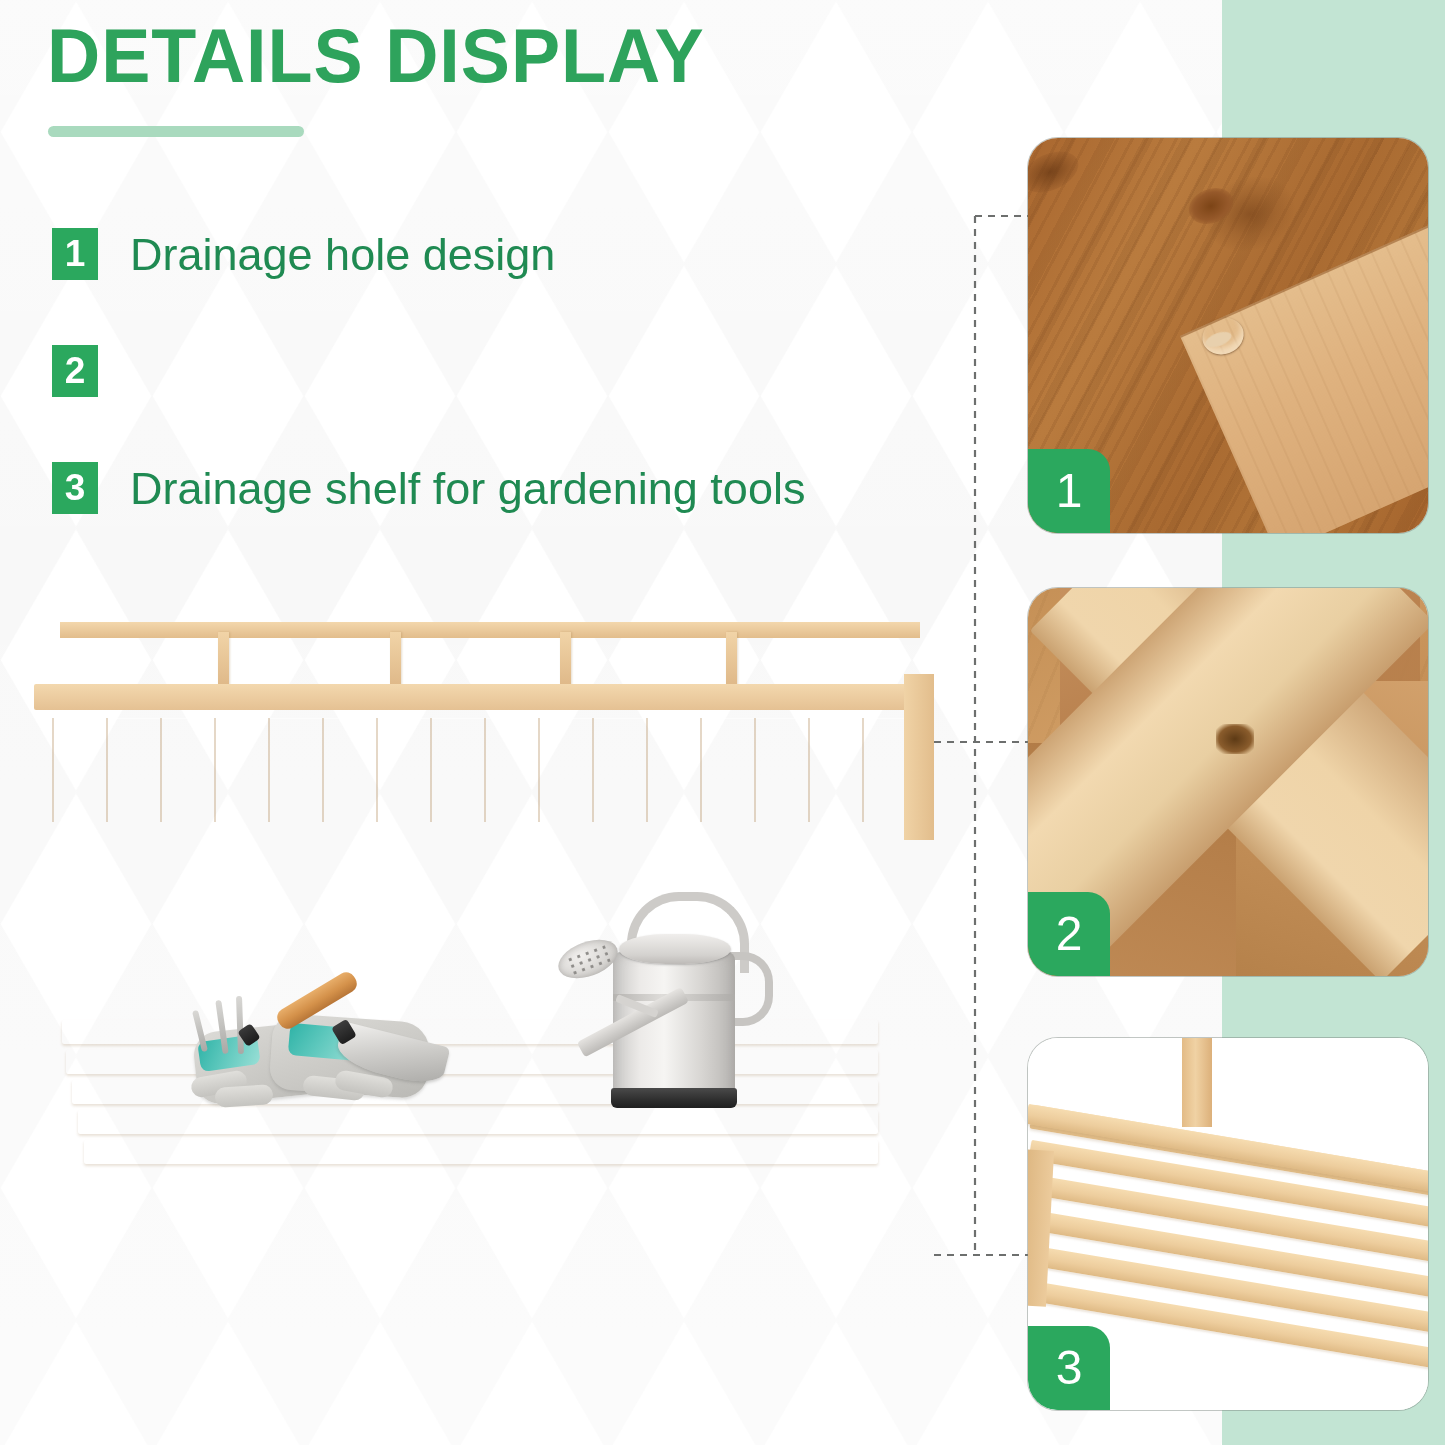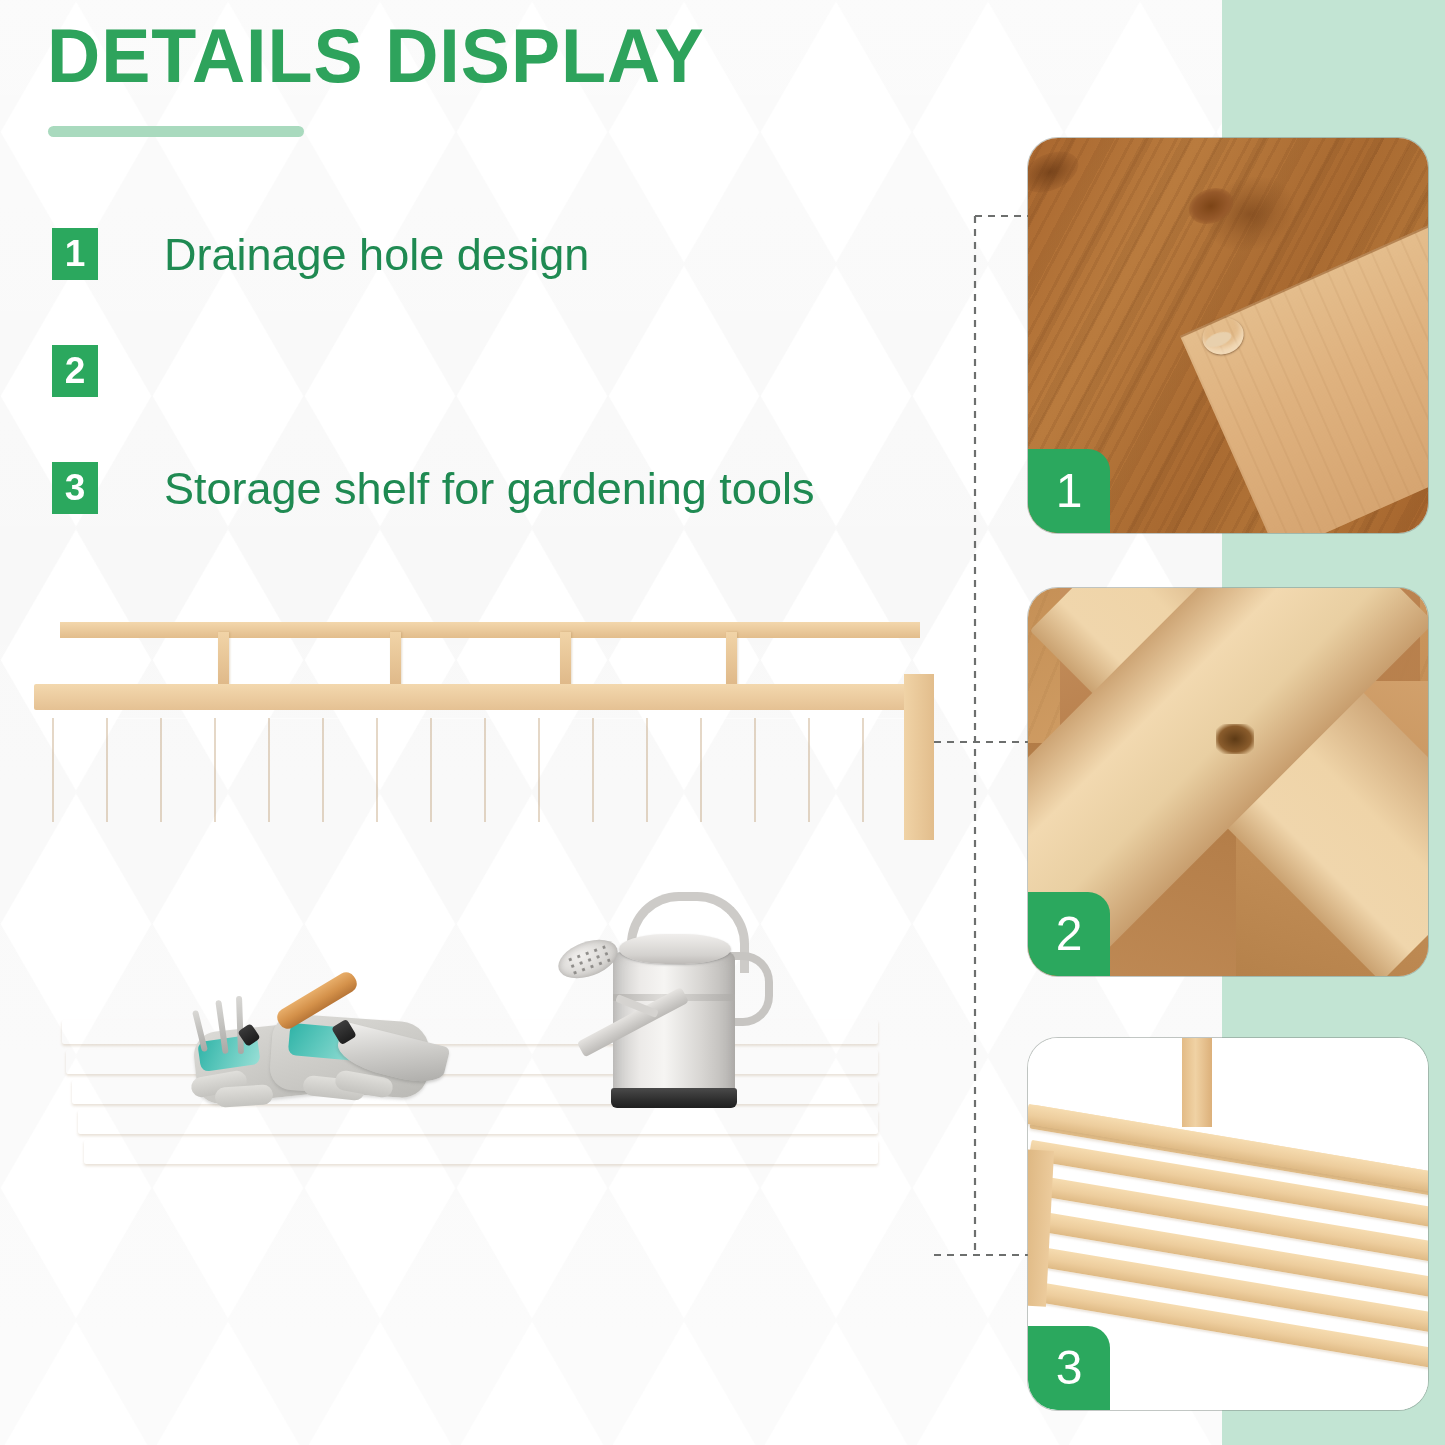--- a/index.html
+++ b/index.html
@@ -42,21 +42,21 @@
 
   
   .features{position:absolute;left:52px;top:222px;width:900px;}
   .feature{display:flex;align-items:center;height:64px;margin-bottom:53px;}
   .f-badge{
     width:46px;height:52px;background:#2ba85e;color:#fff;
     display:flex;align-items:center;justify-content:center;
     font-size:37px;font-weight:bold;flex:0 0 auto;
   }
   .f-text{
-    margin-left:66px;color:#1f8a52;font-size:45px;line-height:1;white-space:nowrap;
+    margin-left:32px;color:#1f8a52;font-size:45px;line-height:1;white-space:nowrap;
   }
 
   
   .conn{position:absolute;left:0;top:0;width:1445px;height:1445px;pointer-events:none;}
 
   
   .panel{
     position:absolute;border-radius:30px;overflow:hidden;background:#fff;
     box-shadow:0 0 0 1px rgba(120,130,125,.45);
   }
@@ -369,21 +369,21 @@
       <div class="f-badge">1</div>
       <div class="f-text">Drainage hole design</div>
     </div>
 
     <div class="feature">
       <div class="f-badge">2</div>
     </div>
 
     <div class="feature">
       <div class="f-badge">3</div>
-      <div class="f-text">Storage shelf for gardening tools</div>
+      <div class="f-text">Drainage shelf for gardening tools</div>
     </div>
 
   </div>
 
   <svg class="conn" viewBox="0 0 1445 1445" preserveAspectRatio="none">
     <g fill="none" stroke="#6d6f6e" stroke-width="2.2" stroke-dasharray="7 6">
       <path d="M975 216 L975 1255"></path>
       <path d="M975 216 L1028 216"></path>
       <path d="M934 742 L1028 742"></path>
       <path d="M934 1255 L1028 1255"></path>

